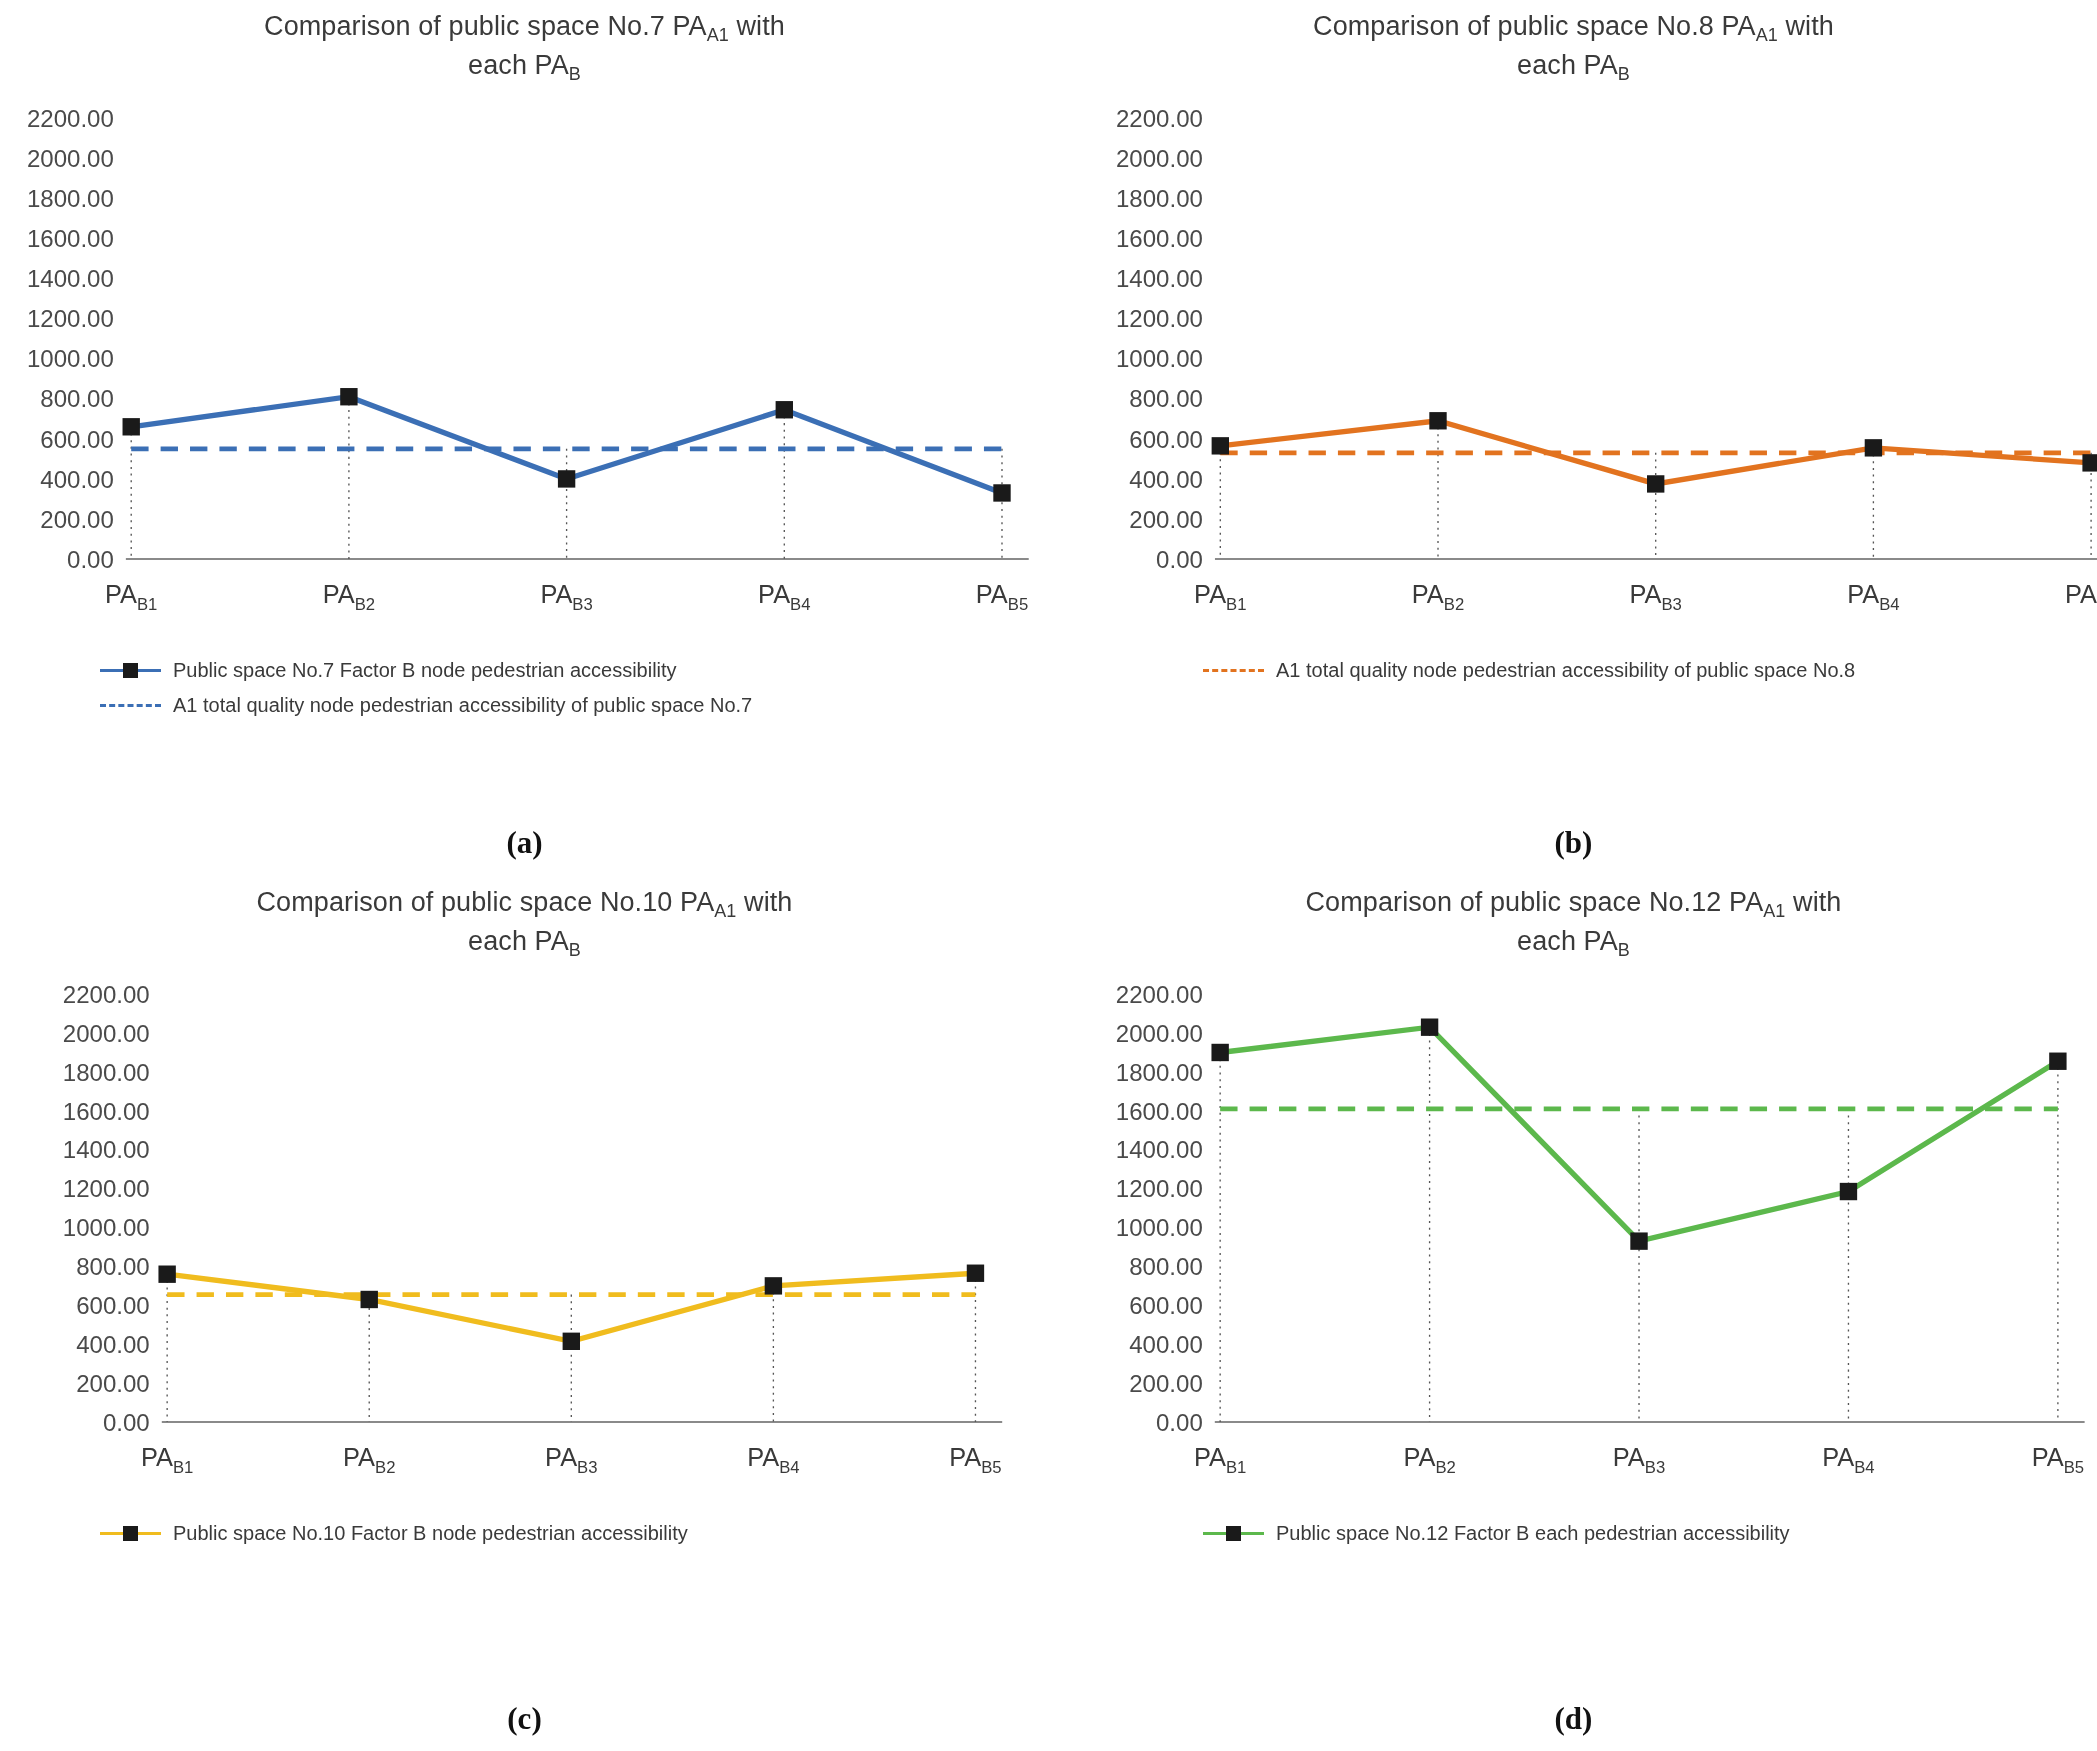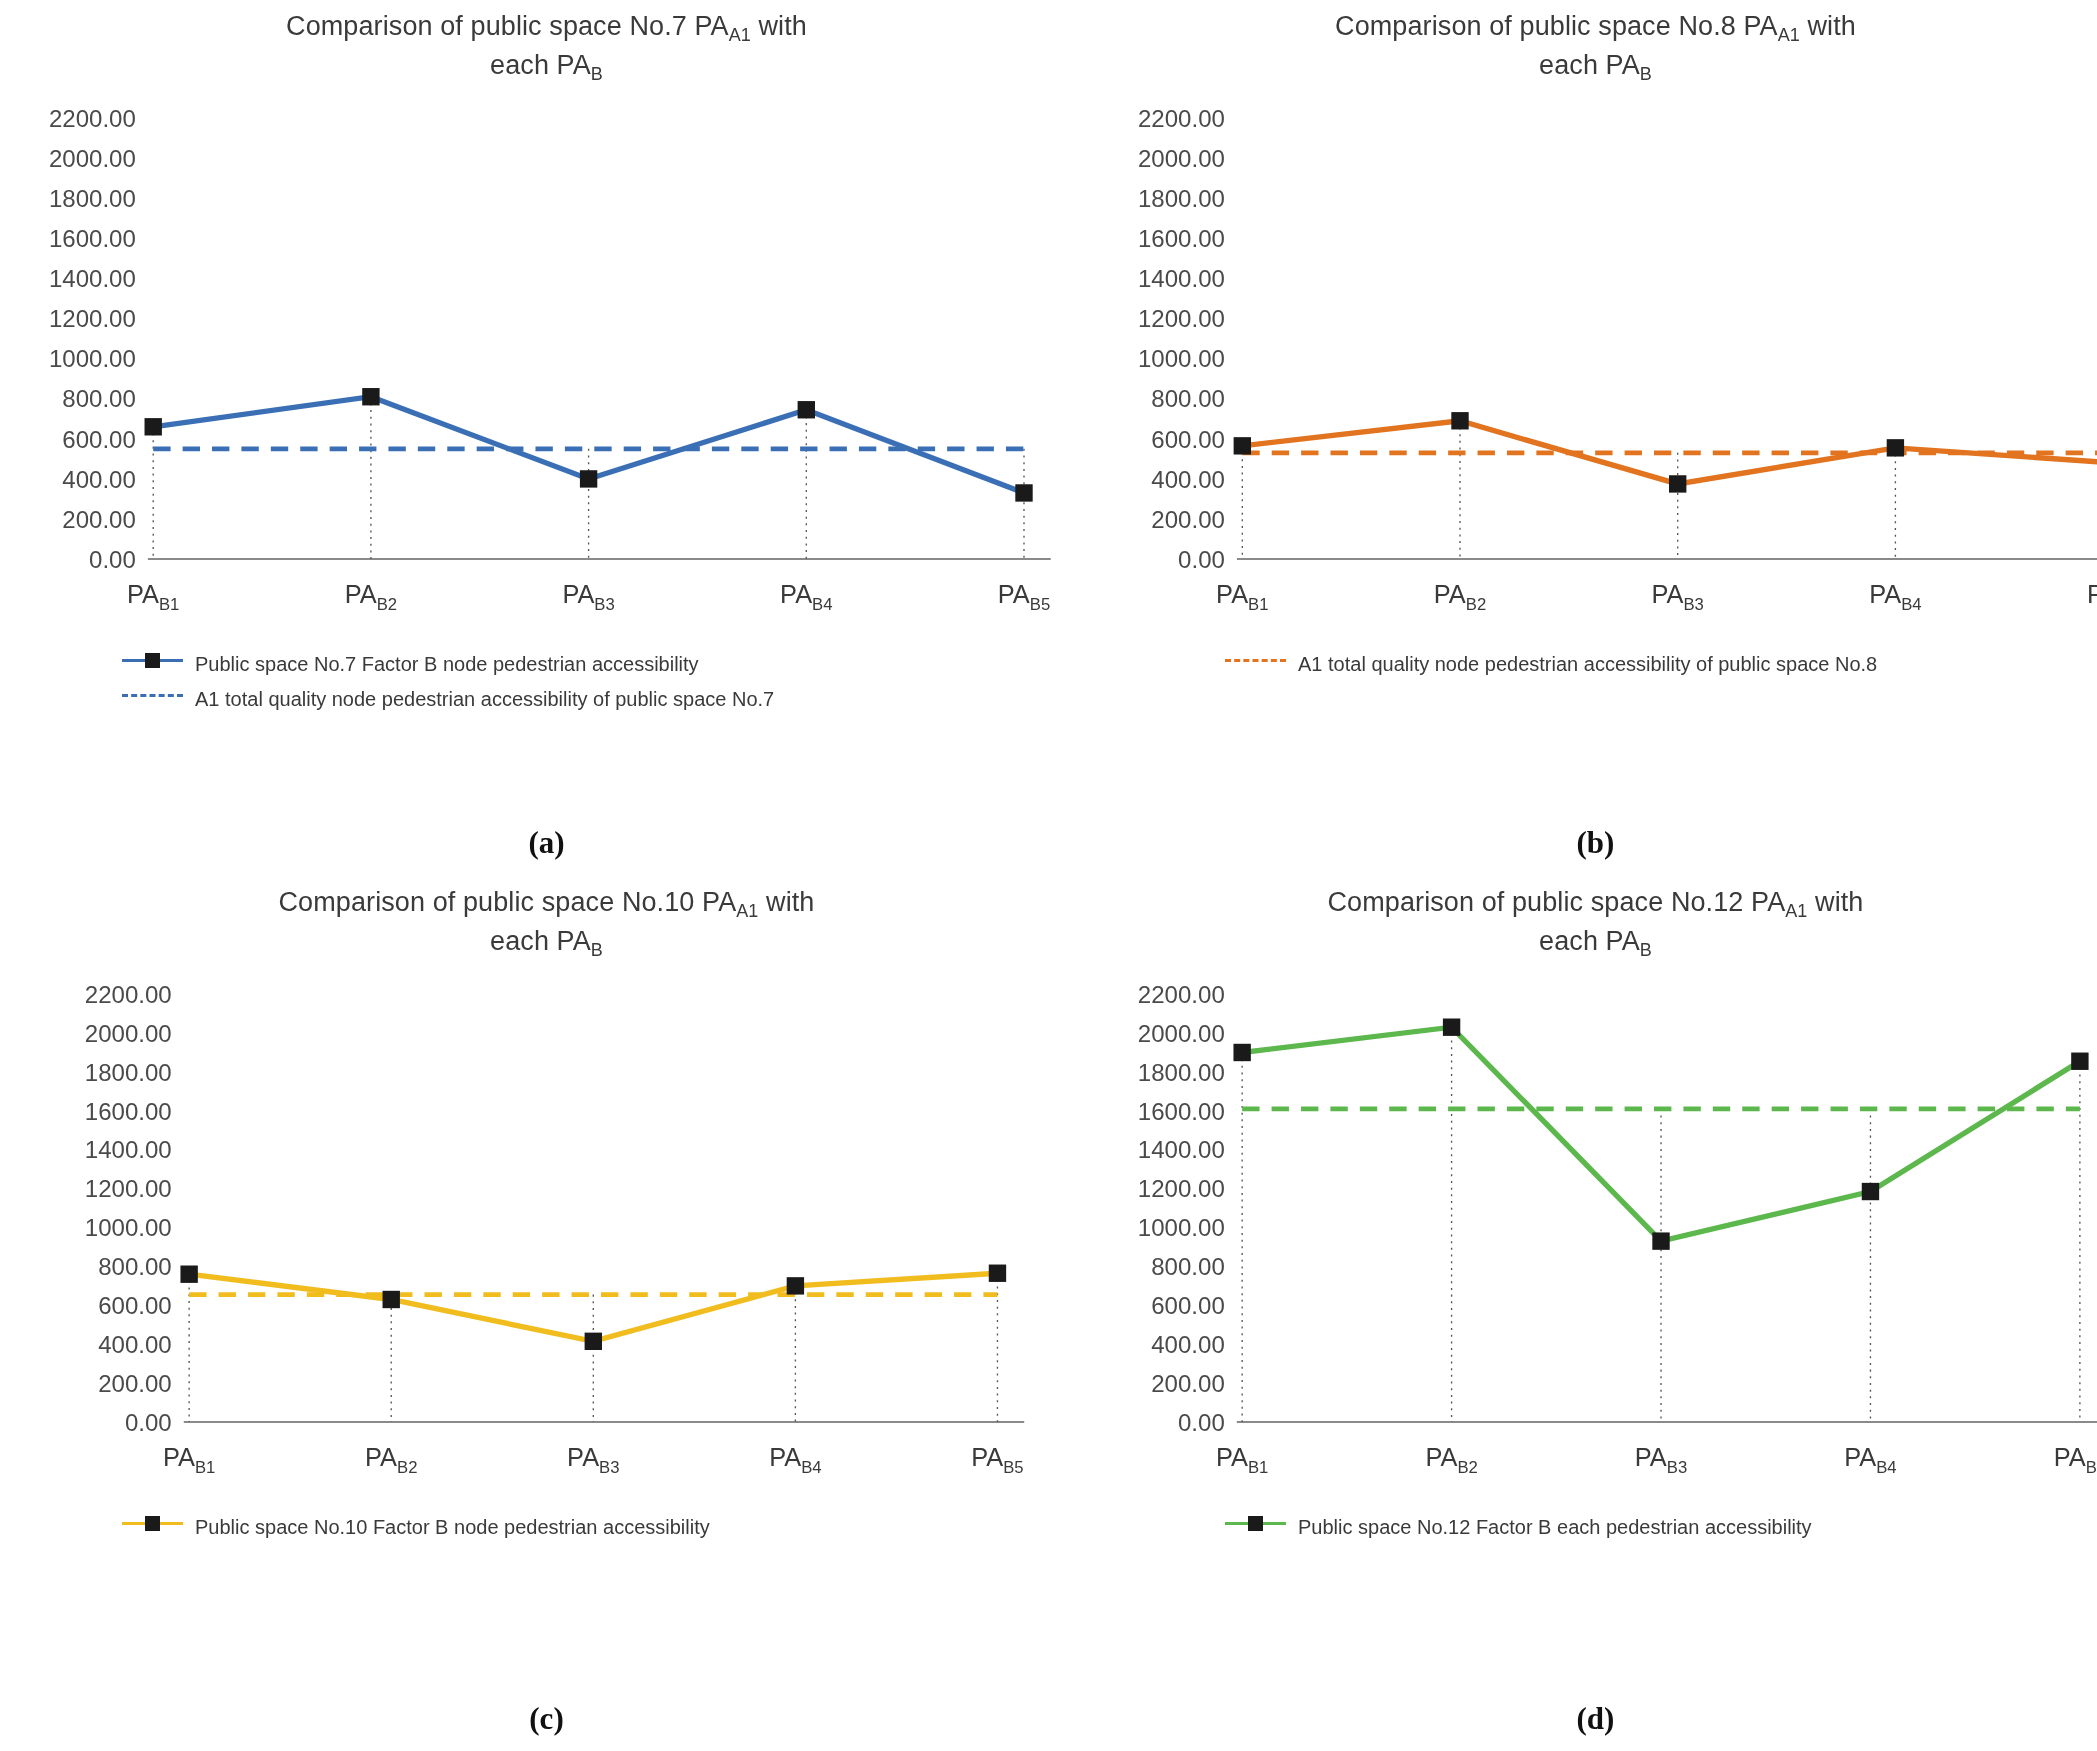--- a/index.html
+++ b/index.html
@@ -10,21 +10,20 @@
   }
   body {
     width: 2097px;
     height: 1752px;
     overflow: hidden;
   }
   .sheet {
     width: 1803px;
     height: 1752px;
     position: relative;
-    margin-left: 22px;
   }
   .grid {
     display: grid;
     grid-template-columns: 1049px 1049px;
     grid-template-rows: 876px 876px;
     width: 100%;
     height: 100%;
   }
   .cell {
     position: relative;
@@ -51,21 +50,21 @@
   svg { display: block; }
   .legend {
     margin-top: 6.7px;
     padding-left: 100px;
     font-size: 20px;
     color: #3a3a3a;
   }
   .legend.right { padding-left: 154px; }
   .legend-row {
     display: flex;
-    align-items: flex-start;
+    align-items: center;
     gap: 12px;
     height: 35px;
   }
   .legend-key {
     width: 61px;
     height: 14.7px;
     position: relative;
     flex: 0 0 61px;
   }
   .legend-key .line {

